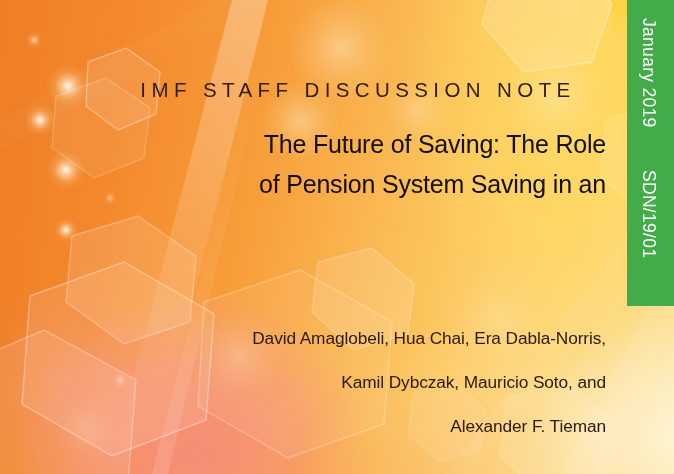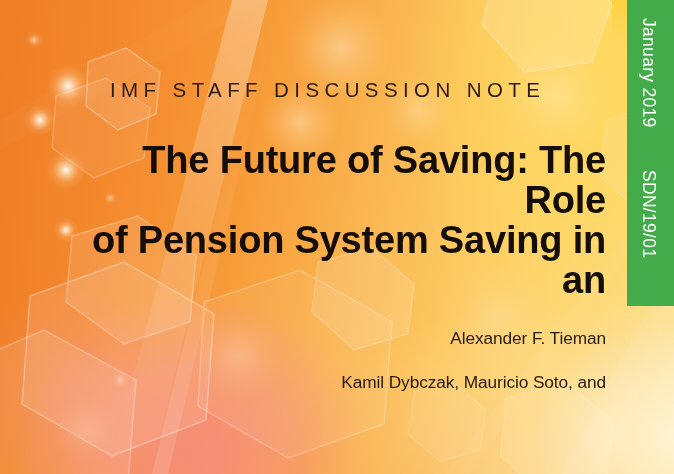--- a/index.html
+++ b/index.html
@@ -79,37 +79,37 @@
     top: 0;
     width: 606px;
     height: 474px;
   }
 
   .kicker {
     position: absolute;
     left: 110px;
     top: 78px;
     width: 496px;
-    text-align: left;
+    text-align: center;
     font-size: 20.5px;
     font-weight: 400;
     letter-spacing: 5.4px;
     color: #2e1c12;
     white-space: nowrap;
   }
 
   .title {
     position: absolute;
     left: 70px;
-    top: 140px;
+    top: 124px;
     width: 536px;
     text-align: right;
-    font-size: 38px;
+    font-size: 25px;
     line-height: 40px;
-    font-weight: 700;
+    font-weight: 400;
     color: #140d08;
     letter-spacing: -0.2px;
   }
 
   .authors {
     position: absolute;
     left: 100px;
     top: 316px;
     width: 506px;
     text-align: right;
@@ -261,22 +261,23 @@
   <div class="content">
 
     <div class="kicker">IMF STAFF DISCUSSION NOTE</div>
 
     <div class="title">
       <span>The Future of Saving: The Role</span><br>
       <span>of Pension System Saving in an</span><br>
     </div>
 
     <div class="authors">
+      <span class="aline">David Amaglobeli, Hua Chai, Era Dabla-Norris,</span>
+      <span class="aline">Kamil Dybczak, Mauricio Soto, and</span>
       <span class="aline">Alexander F. Tieman</span>
-      <span class="aline">Kamil Dybczak, Mauricio Soto, and</span>
     </div>
 
   </div>
 
   <div class="yellow-sliver"></div>
   <div class="greenbar">
     <div class="greenbar-inner">
       <span class="vtext vtext-date">January 2019</span>
       <span class="vtext vtext-sdn">SDN/19/01</span>
     </div>

